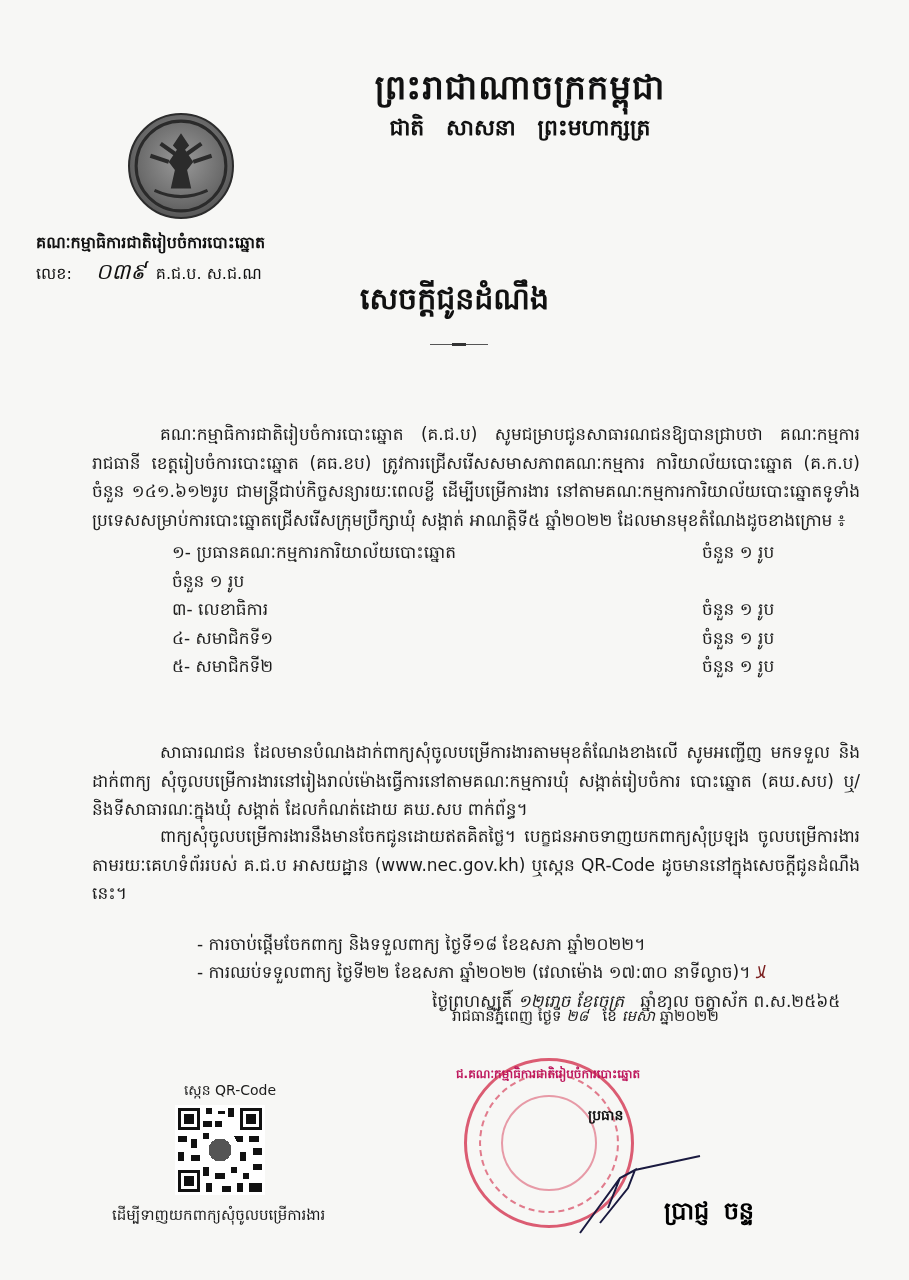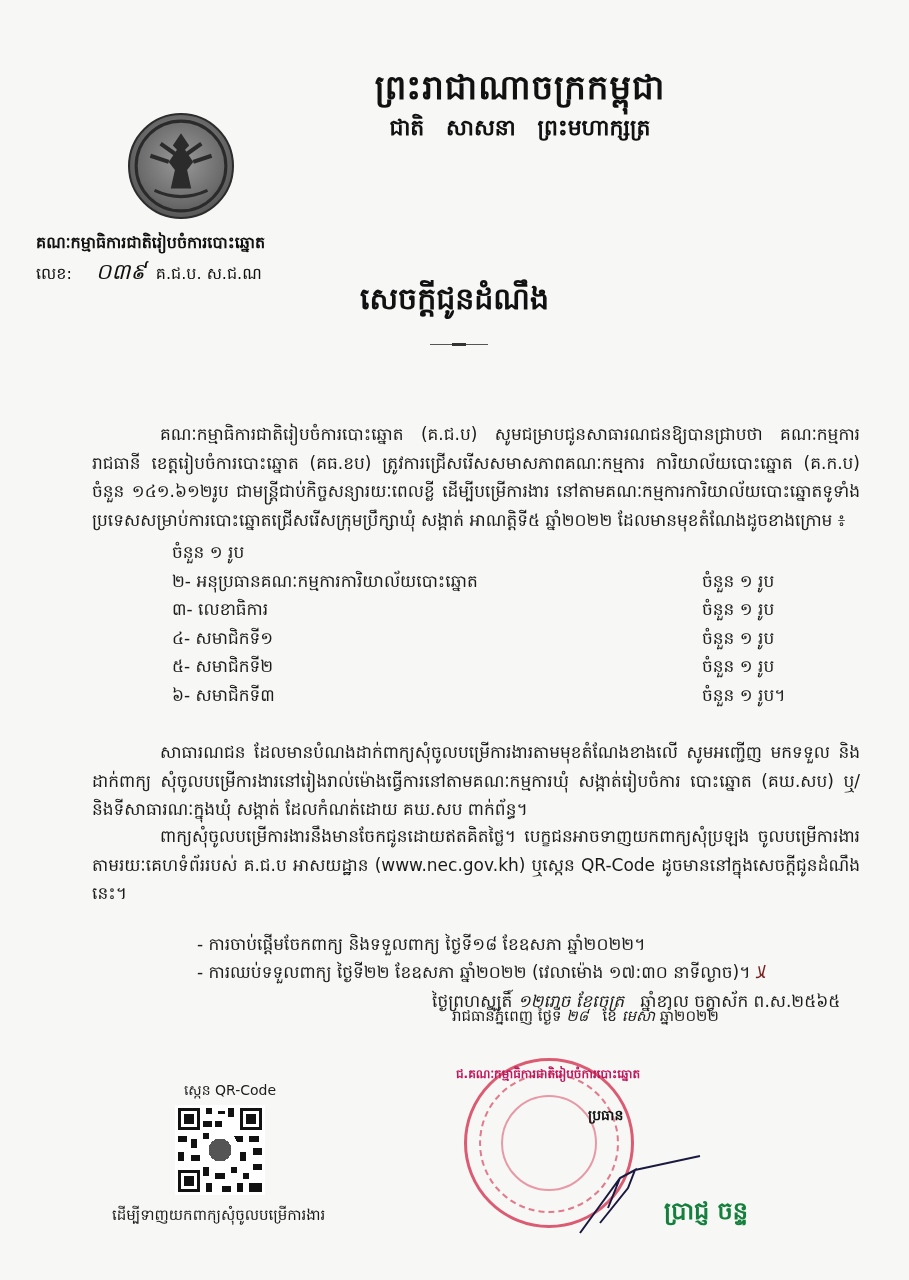--- a/index.html
+++ b/index.html
@@ -46,21 +46,21 @@
   .hand { font-family: "DejaVu Serif", serif; font-style: italic; }
   .stamp {
     left: 464px; top: 1058px; width: 170px; height: 170px; border-radius: 50%;
     border: 3px solid rgba(210,40,70,0.75); box-sizing: border-box;
   }
   .stamp::before { content: ""; position: absolute; inset: 12px; border-radius: 50%; border: 2px dashed rgba(210,40,70,0.6); }
   .stamp::after { content: ""; position: absolute; inset: 34px; border-radius: 50%; border: 2px solid rgba(210,40,70,0.45); }
   .sign-org { left: 456px; top: 1066px; font-size: 12px; font-weight: bold; color: #be185d; }
   .sign-role { left: 588px; top: 1106px; font-size: 14px; font-weight: bold; color: #111; }
   .signature { left: 560px; top: 1148px; width: 150px; height: 90px; }
-  .signer { left: 664px; top: 1196px; font-size: 24px; font-weight: bold; color: #15803d; }
+  .signer { left: 664px; top: 1196px; font-size: 24px; font-weight: bold; color: #000000; font-family: Liberation Mono, monospace; }
   .qr-label { left: 170px; top: 1081px; width: 120px; text-align: center; font-size: 14px; }
   .qr { left: 175px; top: 1105px; width: 90px; height: 90px; background: #fff; }
   .qr-caption { left: 112px; top: 1205px; font-size: 15px; }
 </style>
 </head>
 <body>
 
 <div class="abs kingdom">ព្រះរាជាណាចក្រកម្ពុជា</div>
 <div class="abs motto">ជាតិ សាសនា ព្រះមហាក្សត្រ</div>
 
@@ -78,41 +78,37 @@
   <span>លេខ:</span><span class="handnum">០៣៩</span><span>គ.ជ.ប. ស.ជ.ណ</span>
 </div>
 
 <div class="abs doc-title">សេចក្តីជូនដំណឹង</div>
 <div class="abs divider"></div>
 
 <div class="abs para p1"><span class="indent"></span><span>គណៈកម្មាធិការជាតិរៀបចំការបោះឆ្នោត (គ.ជ.ប) សូមជម្រាបជូនសាធារណជនឱ្យបានជ្រាបថា គណៈកម្មការរាជធានី ខេត្តរៀបចំការបោះឆ្នោត (គធ.ខប) ត្រូវការជ្រើសរើសសមាសភាពគណៈកម្មការ ការិយាល័យបោះឆ្នោត (គ.ក.ប) ចំនួន ១៤១.៦១២រូប ជាមន្ត្រីជាប់កិច្ចសន្យារយៈពេលខ្លី ដើម្បីបម្រើការងារ នៅតាមគណៈកម្មការការិយាល័យបោះឆ្នោតទូទាំងប្រទេសសម្រាប់ការបោះឆ្នោតជ្រើសរើសក្រុមប្រឹក្សាឃុំ សង្កាត់ អាណត្តិទី៥ ឆ្នាំ២០២២ ដែលមានមុខតំណែងដូចខាងក្រោម ៖</span></div>
 
 <div class="abs list">
   <div class="list-row">
+      <span>១- ប្រធានគណៈកម្មការការិយាល័យបោះឆ្នោត</span>
       <span class="count">ចំនួន ១ រូប</span>
     </div>
   <div class="list-row">
-      <span>២- អនុប្រធានគណៈកម្មការការិយាល័យបោះឆ្នោត</span>
       <span class="count">ចំនួន ១ រូប</span>
     </div>
   <div class="list-row">
       <span>៣- លេខាធិការ</span>
       <span class="count">ចំនួន ១ រូប</span>
     </div>
   <div class="list-row">
       <span>៤- សមាជិកទី១</span>
       <span class="count">ចំនួន ១ រូប</span>
     </div>
   <div class="list-row">
       <span>៥- សមាជិកទី២</span>
       <span class="count">ចំនួន ១ រូប</span>
-    </div>
-  <div class="list-row">
-      <span>៦- សមាជិកទី៣</span>
-      <span class="count">ចំនួន ១ រូប។</span>
     </div>
 </div>
 
 <div class="abs para p2"><span class="indent"></span><span>សាធារណជន ដែលមានបំណងដាក់ពាក្យសុំចូលបម្រើការងារតាមមុខតំណែងខាងលើ សូមអញ្ជើញ មកទទួល និងដាក់ពាក្យ សុំចូលបម្រើការងារនៅរៀងរាល់ម៉ោងធ្វើការនៅតាមគណៈកម្មការឃុំ សង្កាត់រៀបចំការ បោះឆ្នោត (គឃ.សប) ឬ/និងទីសាធារណៈក្នុងឃុំ សង្កាត់ ដែលកំណត់ដោយ គឃ.សប ពាក់ព័ន្ធ។</span></div>
 <div class="abs para p3"><span class="indent"></span><span>ពាក្យសុំចូលបម្រើការងារនឹងមានចែកជូនដោយឥតគិតថ្លៃ។ បេក្ខជនអាចទាញយកពាក្យសុំប្រឡង ចូលបម្រើការងារតាមរយៈគេហទំព័ររបស់ គ.ជ.ប អាសយដ្ឋាន (www.nec.gov.kh) ឬស្កេន QR-Code ដូចមាននៅក្នុងសេចក្តីជូនដំណឹងនេះ។</span></div>
 
 <div class="abs bullet b1">- ការចាប់ផ្តើមចែកពាក្យ និងទទួលពាក្យ ថ្ងៃទី១៨ ខែឧសភា ឆ្នាំ២០២២។</div>
 <div class="abs bullet b2"><span>- ការឈប់ទទួលពាក្យ ថ្ងៃទី២២ ខែឧសភា ឆ្នាំ២០២២ (វេលាម៉ោង ១៧:៣០ នាទីល្ងាច)។</span><span class="mark">ﻼ</span></div>
 
 <div class="abs lunar">

